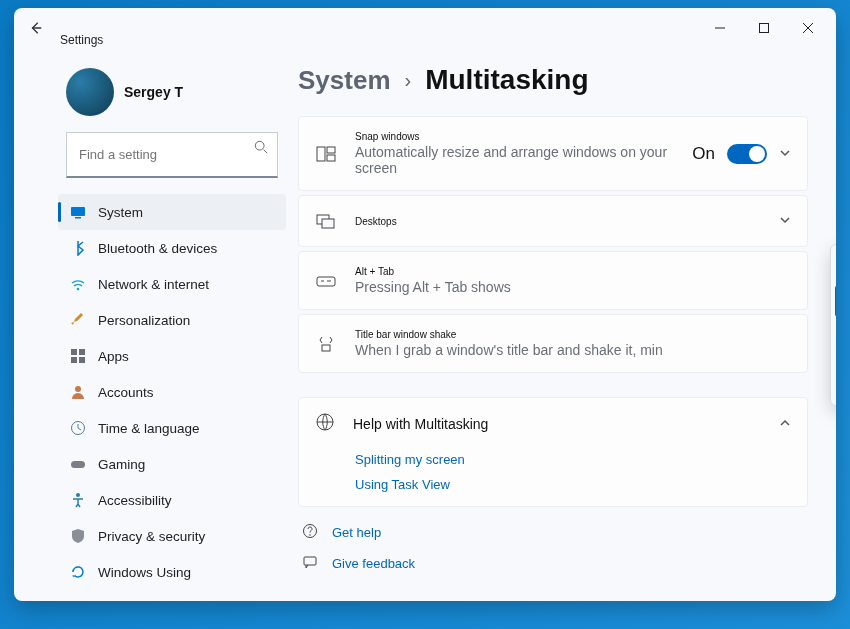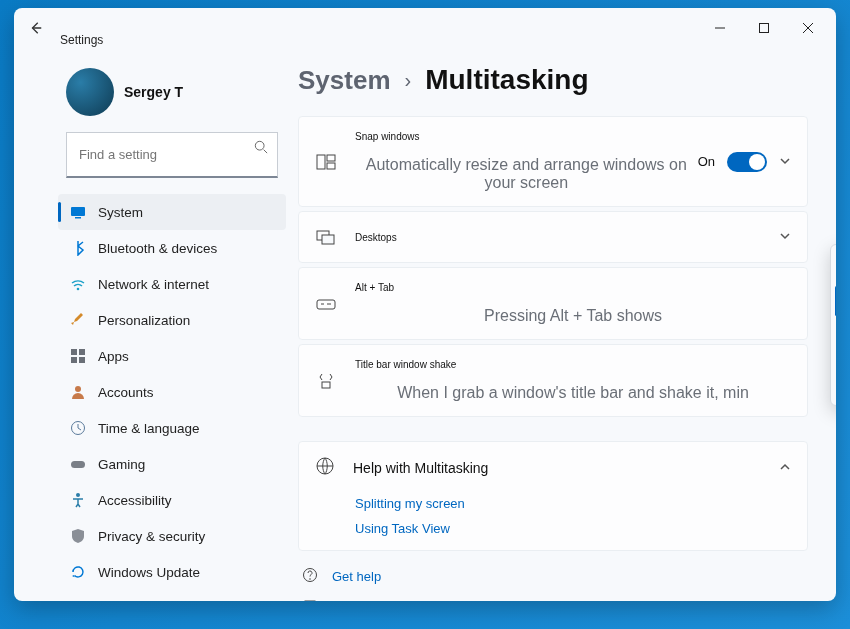--- a/index.html
+++ b/index.html
@@ -26,23 +26,23 @@
   .nav .icon { width:16px; height:16px; display:inline-flex; align-items:center; justify-content:center; }
   .main { flex:1; padding: 16px 28px 16px 8px; overflow-y:auto; position:relative; }
   .breadcrumb { display:flex; align-items:center; gap:14px; margin-bottom: 20px; }
   .bc-parent { font-size: 26px; font-weight:600; color:#5e6470; }
   .bc-sep { color:#5e6470; font-size:20px; }
   .bc-current { font-size: 28px; font-weight:600; color:#111; }
   .card { background:#fdfdfe; border:1px solid #eaeef2; border-radius:4px; display:flex; align-items:center; padding: 14px 16px; margin-bottom: 4px; }
   .card .row-icon { width:22px; height:22px; margin-right:18px; color:#444; display:flex; align-items:center; justify-content:center; }
   .card .text { flex:1; }
   .card .label { font-size:10px; color:#111; }
-  .card .desc { font-size:16px; color:#6a6f77; margin-top:14px;text-align:center; }
+  .card .desc { font-size:14px; color:#6a6f77; margin-top:2px; }
   .card .right { display:flex; align-items:center; gap:12px; }
-  .toggle-label { font-size:13px; color:#111; }
+  .toggle-label { font-size:17px; color:#111; }
   .toggle { width:40px; height:20px; background:#0067c0; border-radius:10px; position:relative; }
   .toggle::after { content:""; position:absolute; right:2px; top:2px; width:16px; height:16px; background:#fff; border-radius:50%; }
   .chevron { color:#555; }
   .dropdown { position:absolute; top:196px; left:540px; width:301px; background:#f8f9fb; border:1px solid #d6dbe1; border-radius:6px; box-shadow:0 6px 18px rgba(0,0,0,0.18); padding:4px 0; z-index:10; }
   .dropdown .opt { padding: 8px 14px; font-size:12.5px; color:#222; cursor:pointer; position:relative; }
   .dropdown .opt.selected::before { content:""; position:absolute; left:4px; top:7px; bottom:7px; width:3px; background:#0067c0; border-radius:2px; }
   .dropdown .opt.highlight { outline:3px solid #e21a1a; outline-offset:-2px; border-radius:3px; margin:2px 6px; padding:8px 10px; }
   .help-card { background:#fdfdfe; border:1px solid #eaeef2; border-radius:4px; padding: 14px 16px; margin-top: 24px; }
   .help-head { display:flex; align-items:center; gap:18px; }
   .help-head .label { font-size:14px; color:#111; flex:1; }
@@ -190,21 +190,21 @@
             </span>
             <span>Privacy &amp; security</span>
           </li>
         <li>
             <span class="icon">
               <svg width="16" height="16">
                 <path d="M3 8a5 5 0 1 1 1.5 3.5" stroke="#0078d4" fill="none" stroke-width="1.5"></path>
                 <path d="M2 12l2-1 .5 2.2z" fill="#0078d4"></path>
               </svg>
             </span>
-            <span>Windows Update</span>
+            <span>Windows Using</span>
           </li>
       </ul>
     </aside>
 
     <main class="main">
       <div class="breadcrumb">
         <span class="bc-parent">System</span>
         <span class="bc-sep">›</span>
         <span class="bc-current">Multitasking</span>
       </div>

